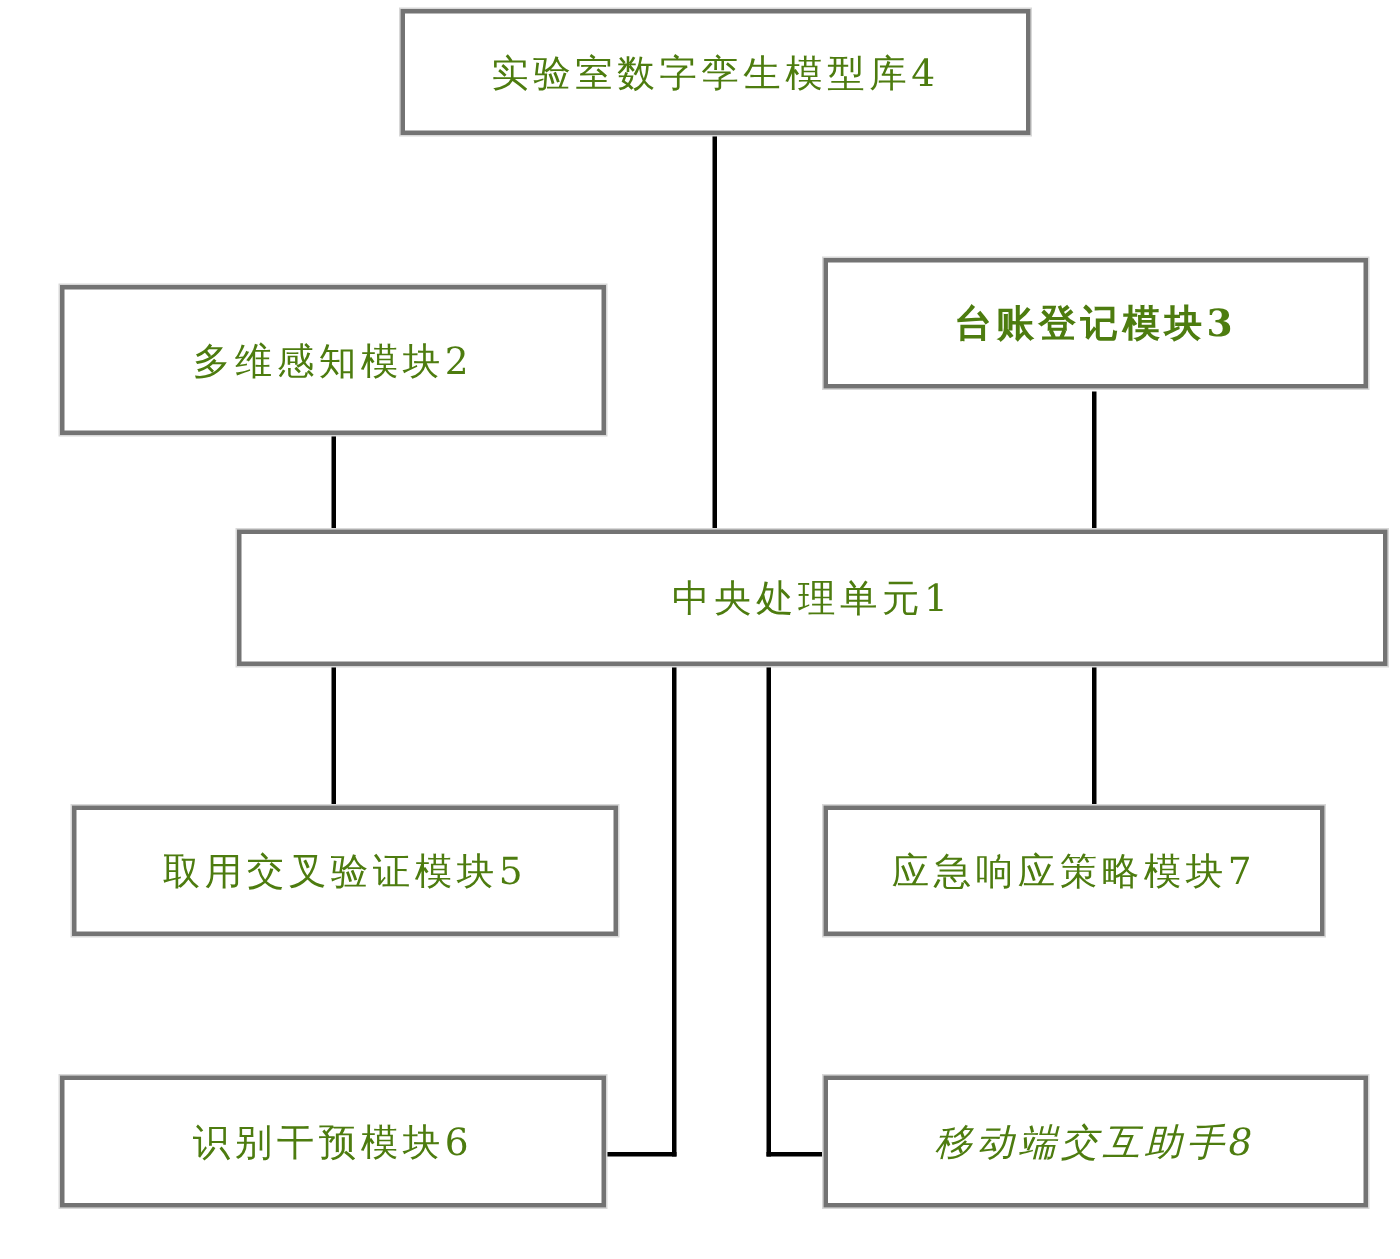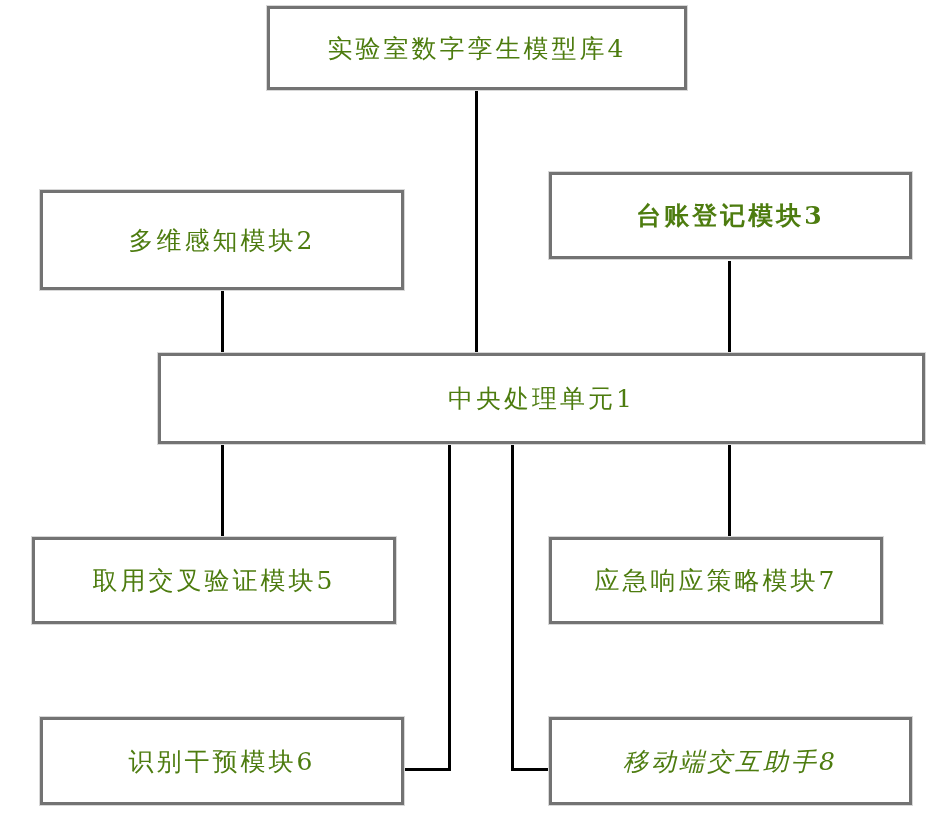--- a/index.html
+++ b/index.html
@@ -31,21 +31,21 @@
   }
   .connector {
     position: absolute;
     background: #000000;
   }
   
   #node-model-library     { left: 267px; top: 6px;   width: 420px; height: 84px; }
   #node-perception        { left: 40px;  top: 176px; width: 364px; height: 100px; margin-top: 14px; }
   #node-ledger            { left: 549px; top: 172px; width: 363px; height: 87px; font-weight: bold; }
   #node-cpu               { left: 158px; top: 353px; width: 767px; height: 91px; }
-  #node-cross-validation  { left: 32px;  top: 537px; width: 364px; height: 87px; }
+  #node-cross-validation  { left: 48px;  top: 537px; width: 364px; height: 87px; }
   #node-emergency         { left: 549px; top: 537px; width: 334px; height: 87px; }
   #node-intervention      { left: 40px;  top: 717px; width: 364px; height: 88px; }
   #node-mobile-assistant  { left: 549px; top: 717px; width: 363px; height: 88px; font-style: italic; }
   
   #conn-library-cpu       { left: 475px; top: 88px;  width: 3px;  height: 266px; }
   #conn-perception-cpu    { left: 221px; top: 261px; width: 3px;  height: 93px; }
   #conn-ledger-cpu        { left: 728px; top: 261px; width: 3px;  height: 93px; }
   #conn-cpu-crossval      { left: 221px; top: 442px; width: 3px;  height: 96px; }
   #conn-cpu-emergency     { left: 728px; top: 442px; width: 3px;  height: 96px; }
   #conn-cpu-intervention-v{ left: 448px; top: 442px; width: 3px;  height: 329px; }

